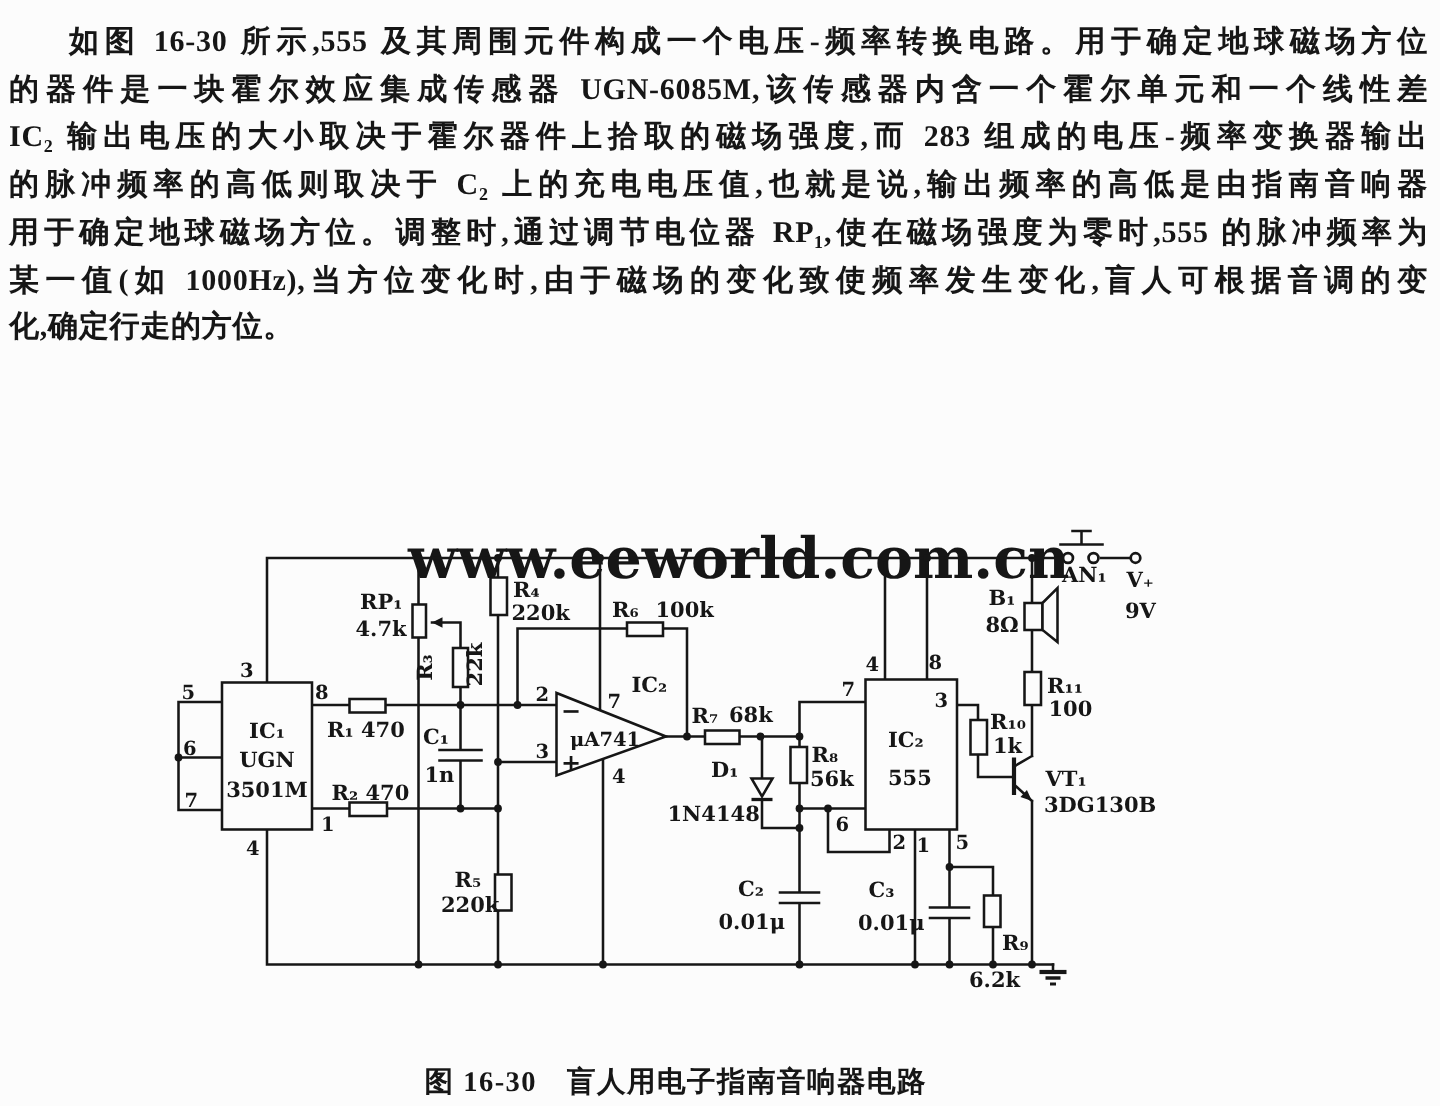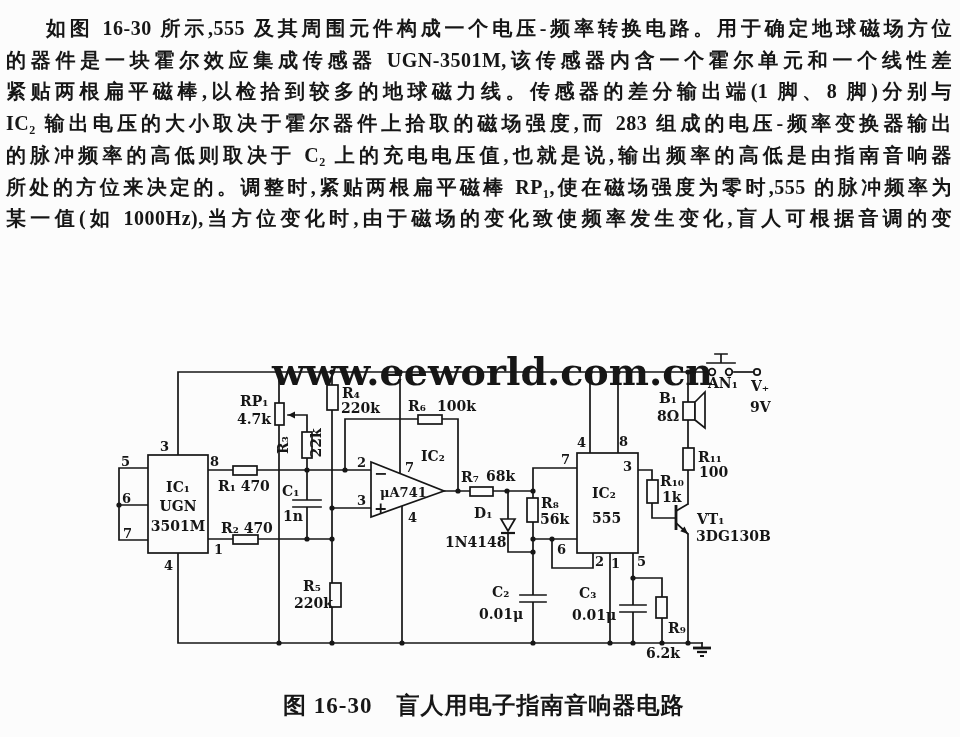--- a/index.html
+++ b/index.html
@@ -13,45 +13,45 @@
     font-size:20px;line-height:31.7px;font-weight:600;
     letter-spacing:.5px;
   }
   .text-block .line{
     text-align:justify;text-align-last:justify;
     white-space:normal;
   }
   .text-block .line.first{text-indent:2em;}
   .text-block .line.last{text-align-last:left;}
   .caption{
-    position:absolute;left:283px;top:690px;
-    font-size:23px;font-weight:700;letter-spacing:1px;
+    position:absolute;left:283px;top:708px;
+    font-size:19px;font-weight:700;letter-spacing:1px;
   }
   svg text{
     font-family:"DejaVu Serif","Liberation Serif",serif;
     font-weight:600;font-size:14px;fill:#161616;
   }
   svg text.pin{font-size:13px;}
   svg text.wm{font-size:38px;font-weight:700;letter-spacing:0;}
   .w{stroke:#161616;stroke-width:1.7;fill:none;stroke-linecap:square;}
   .rb{fill:#fcfcfc;stroke:#161616;stroke-width:1.7;}
   .dot{fill:#161616;stroke:none;}
   .oc{fill:#fcfcfc;stroke:#161616;stroke-width:1.8;}
 </style>
 </head>
 <body>
 
 <div class="text-block">
   <div class="line first">如图 16-30 所示,555 及其周围元件构成一个电压-频率转换电路。用于确定地球磁场方位</div>
-  <div class="line">的器件是一块霍尔效应集成传感器 UGN-3501M,该传感器内含一个霍尔单元和一个线性差</div>
-  <div class="line">紧贴两根扁平磁棒,以检拾到较多的地球磁力线。传感器的差分输出端(1 脚、8 脚)分别与</div>
+  <div class="line">的器件是一块霍尔效应集成传感器 UGN-6085M,该传感器内含一个霍尔单元和一个线性差</div>
   <div class="line">IC₂ 输出电压的大小取决于霍尔器件上拾取的磁场强度,而 283 组成的电压-频率变换器输出</div>
   <div class="line">的脉冲频率的高低则取决于 C₂ 上的充电电压值,也就是说,输出频率的高低是由指南音响器</div>
-  <div class="line">所处的方位来决定的。调整时,紧贴两根扁平磁棒 RP₁,使在磁场强度为零时,555 的脉冲频率为</div>
+  <div class="line">用于确定地球磁场方位。调整时,通过调节电位器 RP₁,使在磁场强度为零时,555 的脉冲频率为</div>
   <div class="line">某一值(如 1000Hz),当方位变化时,由于磁场的变化致使频率发生变化,盲人可根据音调的变</div>
+  <div class="line last">化,确定行走的方位。</div>
 </div>
 
 <svg style="position:absolute;left:0;top:350px;" width="960" height="320" viewBox="0 0 960 320">
 
   <text class="wm" x="272" y="35" fill="#b5b5b5">www.eeworld.com.cn</text>
 
   <g>
 
     <path class="w" d="M178,105 V22 H708"></path>
     <path class="w" d="M734,22 H754"></path>

